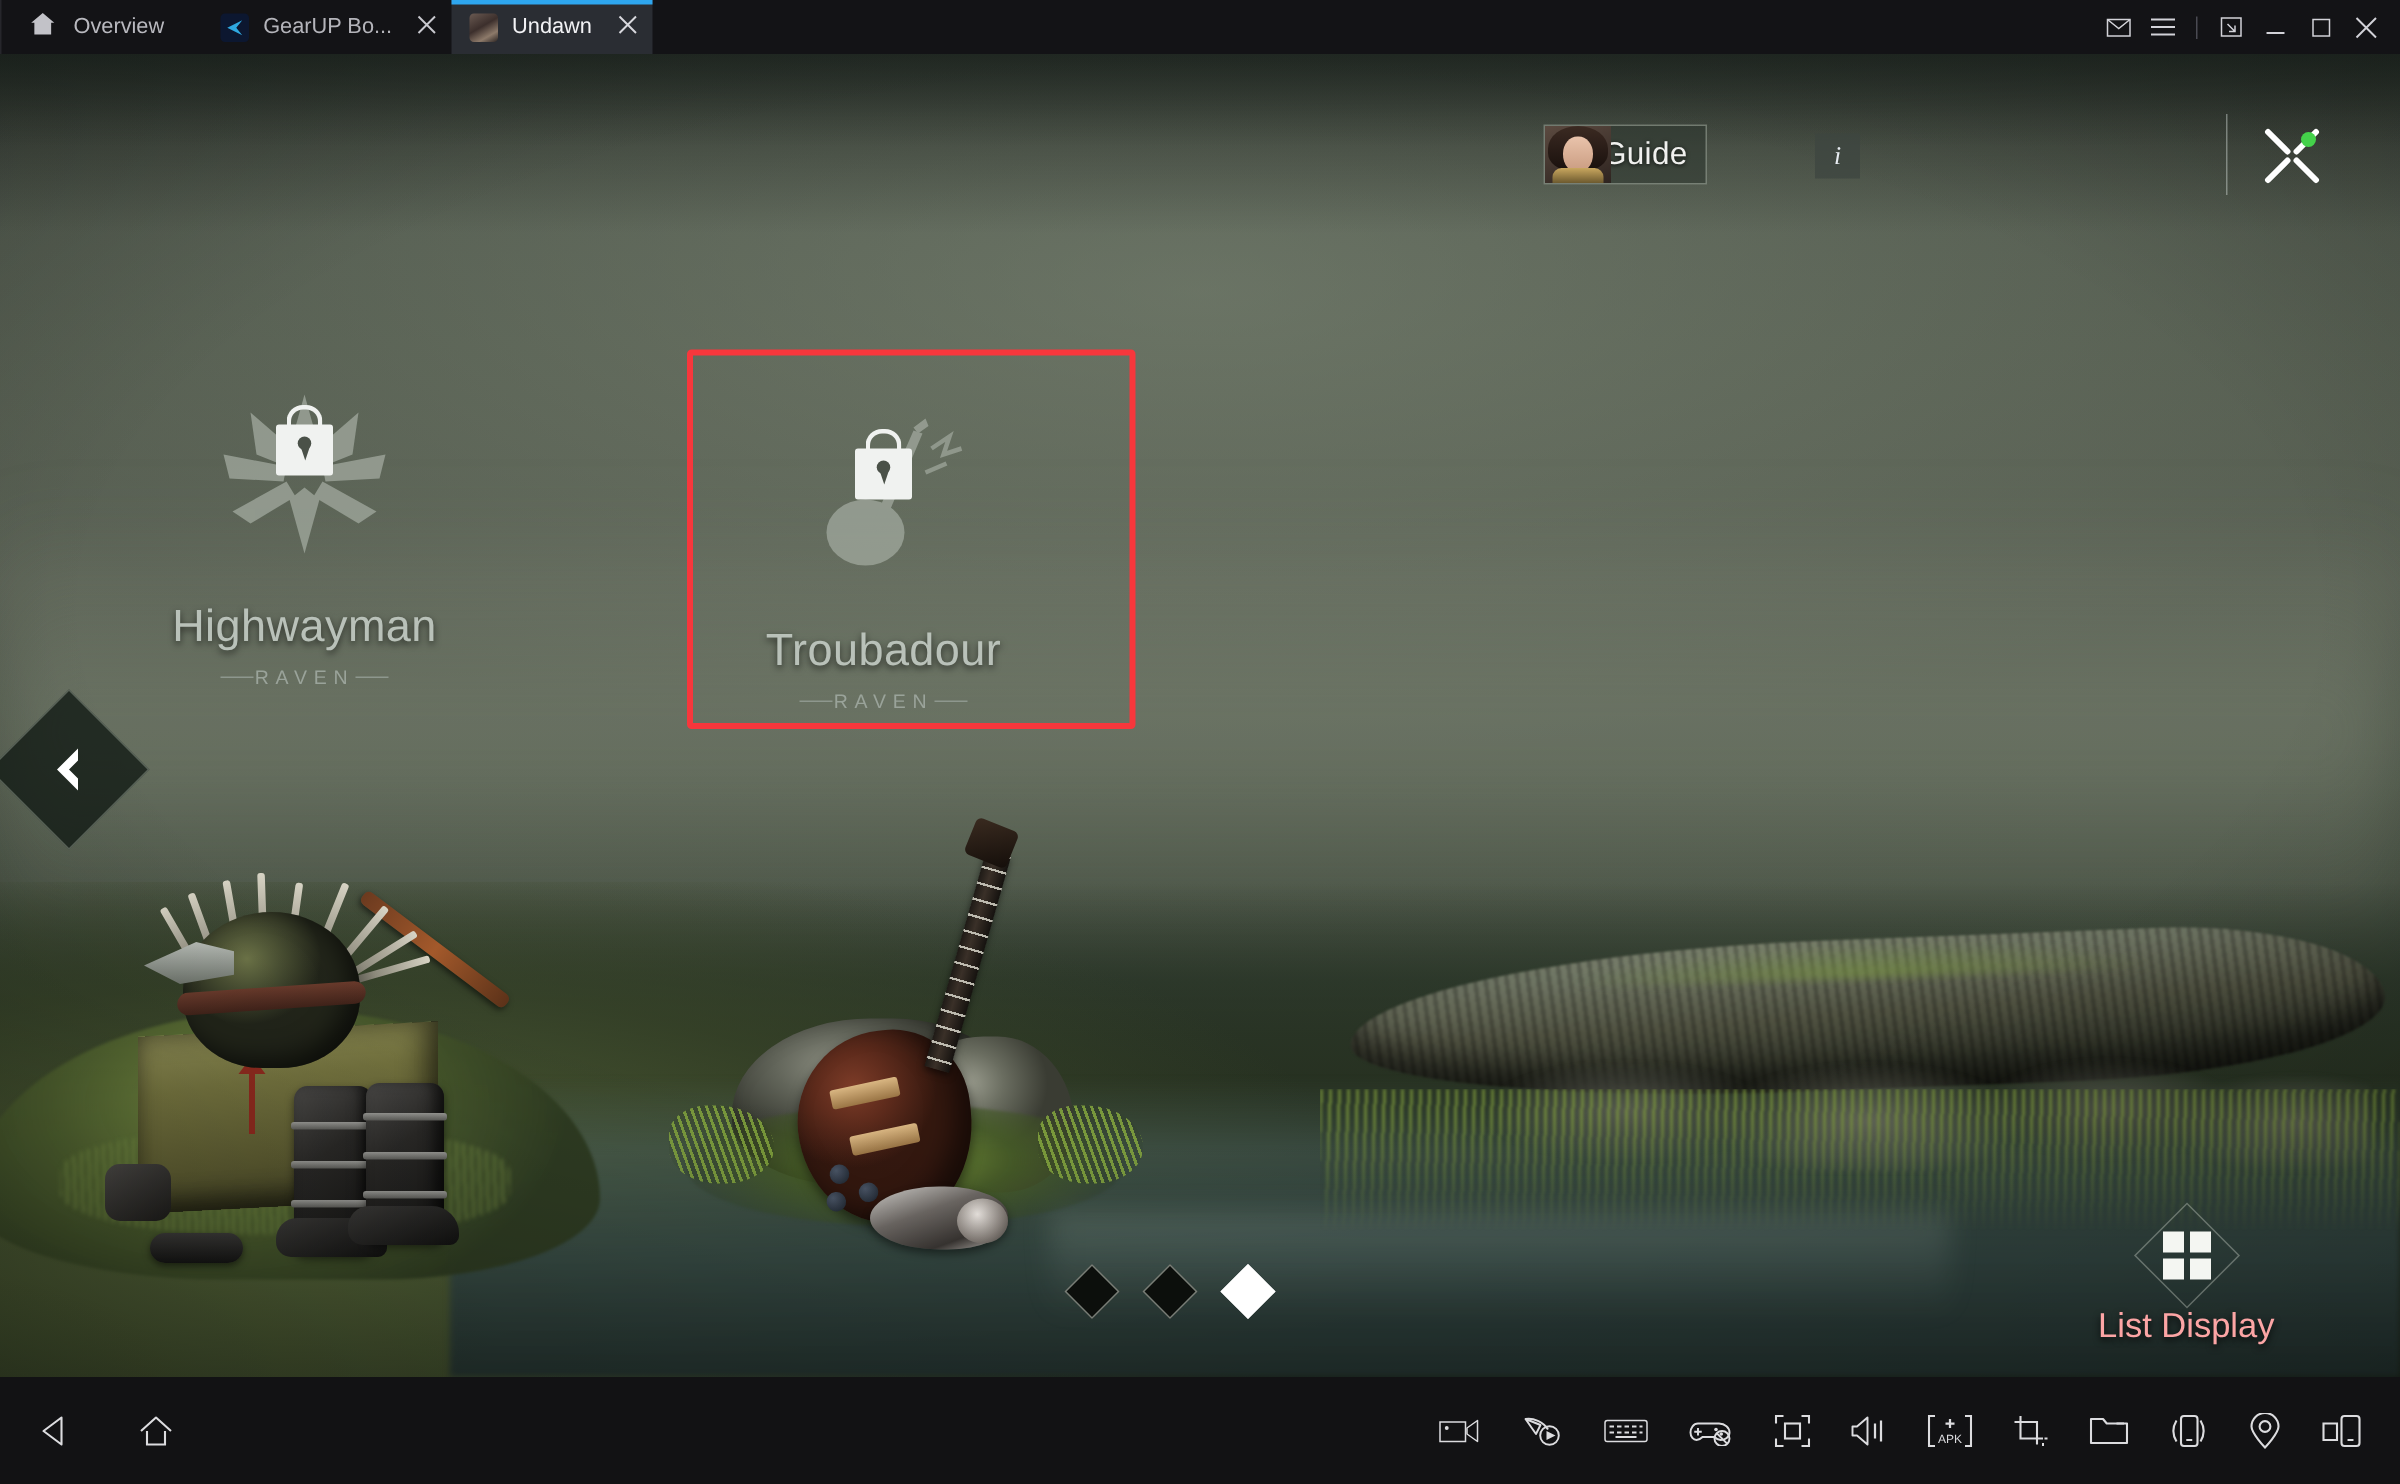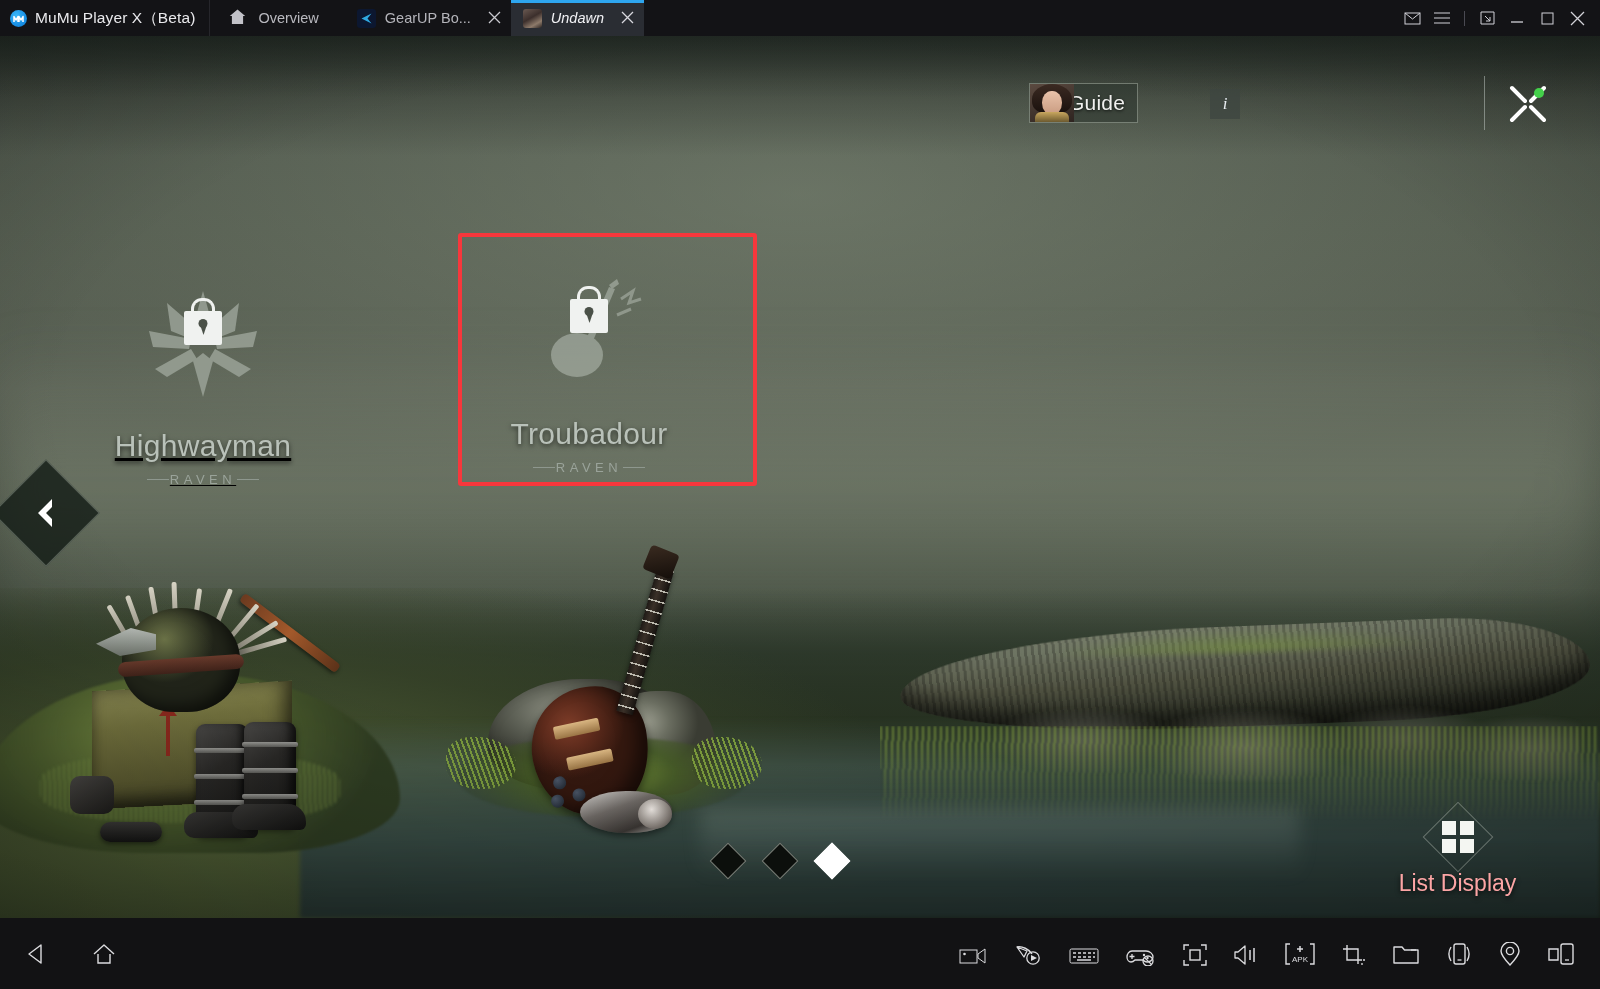--- a/index.html
+++ b/index.html
@@ -26,21 +26,21 @@
     color:#b9b9bf; font-size:14.5px; border-left:1px solid #26262b;
   }
   .tb-tabs{ display:flex; align-items:stretch; height:36px; }
   .tb-tab{
     display:flex; align-items:center; gap:9px; height:36px; padding:0 10px 0 12px;
     font-size:14.5px; color:#b4b4ba; position:relative; min-width:120px;
   }
   .tb-tab .tabicon{ width:19px; height:19px; border-radius:3px; flex:none; }
   .tb-tab .tablabel{ white-space:nowrap; overflow:hidden; }
   .tb-tab .tabclose{ margin-left:auto; padding-left:8px; color:#c9c9cf; font-size:15px; line-height:1; }
-  .tb-tab.active{ background:#2a2d33; color:#f2f2f5;font-style:italic; }
+  .tb-tab.active{ background:#2a2d33; color:#f2f2f5; }
   .tb-tab.active::before{
     content:""; position:absolute; left:0; right:0; top:0; height:2.5px; background:#2ea6ef;
   }
   .gearup-icon{
     background:#0c1730; display:flex; align-items:center; justify-content:center;
   }
   .undawn-icon{
     background:linear-gradient(150deg,#6a5a52 0%,#3c2f2c 45%,#8d7a6a 75%,#2b2422 100%);
   }
   .tb-spacer{ flex:1; }
@@ -384,36 +384,28 @@
   .ld-grid{ position:relative; display:grid; grid-template-columns:14px 14px; grid-template-rows:14px 14px; gap:4px; }
   .ld-grid i{ display:block; background:#f4f6f2; }
   .ld-label{ color:#fca5a5; font-size:23px; margin-top:2px; text-shadow:0 2px 5px rgba(0,0,0,.8); }
 
   
   #bottombar{
     position:absolute; left:0; top:918px; width:1600px; height:71px;
     background:#121214; display:flex; align-items:center; z-index:50;
   }
   .bb-left{ display:flex; align-items:center; gap:22px; padding-left:26px; }
-  .bb-right{ display:flex; align-items:flex-end; gap:27px; margin-left:auto; padding-right:24px; }
+  .bb-right{ display:flex; align-items:center; gap:27px; margin-left:auto; padding-right:24px; }
   .bbtn{ display:flex; align-items:center; justify-content:center; color:#dcdcdf; }
 </style>
 </head>
 <body>
 
 <div id="titlebar">
 
-  <div class="tb-app">
-    <span class="mumu-logo">
-      <svg width="11" height="9" viewBox="0 0 11 9">
-          <path d="M1 8V2.5L3 6l2-3.5V8M6 8V2.5L8 6l2-3.5V8" stroke="#fff" stroke-width="1.5" fill="none" stroke-linejoin="round"></path>
-        </svg>
-    </span>
-    <span>MuMu Player X（Beta)</span>
-  </div>
 
   <div class="tb-home">
     <span>
       <svg width="19" height="18" viewBox="0 0 19 18">
           <path d="M9.5 1.6 1.8 8.1h2.1V16h11.2V8.1h2.1z" fill="#c2c2c8"></path>
         </svg>
     </span>
     <span>Overview</span>
   </div>
 
@@ -576,21 +568,21 @@
   </div>
   <div class="head-div"></div>
 
   <div class="collapse-btn">
     <svg width="46" height="46" viewBox="0 0 46 46">
       <path d="M7 7 L20 20 M39 7 L26 20 M7 39 L20 26 M39 39 L26 26" stroke="#ffffff" stroke-width="4" stroke-linecap="round"></path>
       <circle cx="34" cy="12" r="5" fill="#44d14a"></circle>
     </svg>
   </div>
 
-  <div class="card" style="left:54px; top:209px;text-decoration:underline;">
+  <div class="card" style="left:54px; top:181px;">
     <div class="lockwrap">
       <svg width="120" height="110" viewBox="0 0 120 110">
         <g fill="#9aa297" opacity=".85">
           <path d="M60 2 L70 38 L60 46 L50 38 Z"></path>
           <path d="M24 14 L54 40 L48 50 L28 42 Z"></path>
           <path d="M96 14 L66 40 L72 50 L92 42 Z"></path>
           <path d="M6 42 L48 50 L46 60 L10 58 Z"></path>
           <path d="M114 42 L72 50 L74 60 L110 58 Z"></path>
           <path d="M12 80 L48 60 L54 70 L24 88 Z"></path>
           <path d="M108 80 L72 60 L66 70 L96 88 Z"></path>

